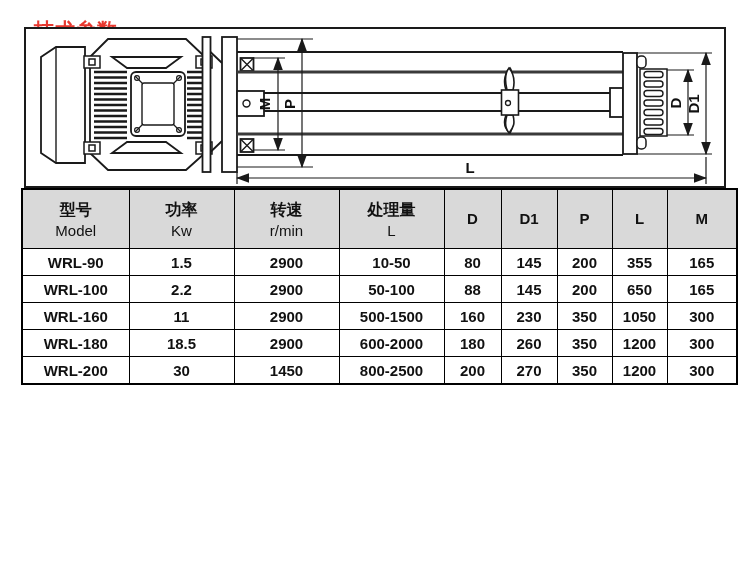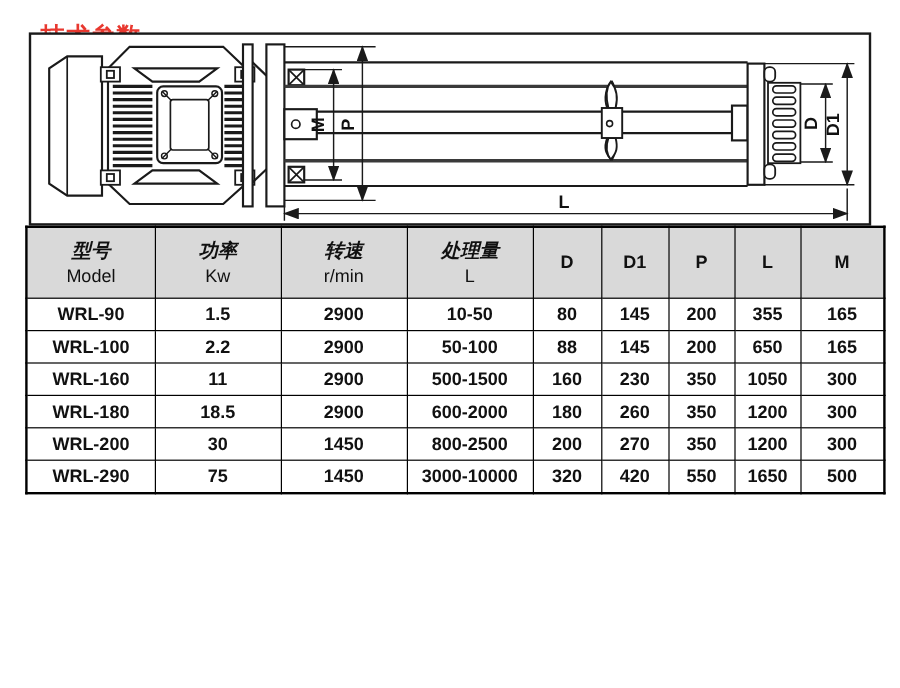--- a/index.html
+++ b/index.html
@@ -23,21 +23,21 @@
   }
   table.spec-table {
     position:absolute; left:21px; top:188px; width:715px;
     border-collapse:collapse; table-layout:fixed;
     border:2px solid #000;
   }
   .spec-table th, .spec-table td {
     border:1.5px solid #000; text-align:center; vertical-align:middle; padding:0;
   }
   .spec-table thead th { background:var(--header-bg,#d9d9d9); height:58px; }
-  .spec-table thead .zh { display:block; font-size:16px; font-weight:600; line-height:1.55;font-style:italic; }
+  .spec-table thead .zh { display:block; font-size:16px; font-weight:600; line-height:1.55; }
   .spec-table thead .en { display:block; font-size:15px; font-weight:400; line-height:1.2; }
   .spec-table thead .letter { font-size:15px; font-weight:700; }
   .spec-table tbody td { height:26px; font-size:15px; font-weight:700; }
 </style>
 </head>
 <body>
 
 <h1 class="page-title">技术参数</h1>
 
 <svg class="diagram" width="750" height="190" viewBox="0 0 750 190">
@@ -254,25 +254,14 @@
     <td>200</td>
     <td>270</td>
     <td>350</td>
     <td>1200</td>
     <td>300</td>
   </tr>
 
 
 
 
-  <tr>
-    <td>WRL-290</td>
-    <td>75</td>
-    <td>1450</td>
-    <td>3000-10000</td>
-    <td>320</td>
-    <td>420</td>
-    <td>550</td>
-    <td>1650</td>
-    <td>500</td>
-  </tr>
 </tbody>
 </table>
 
 </body></html>

